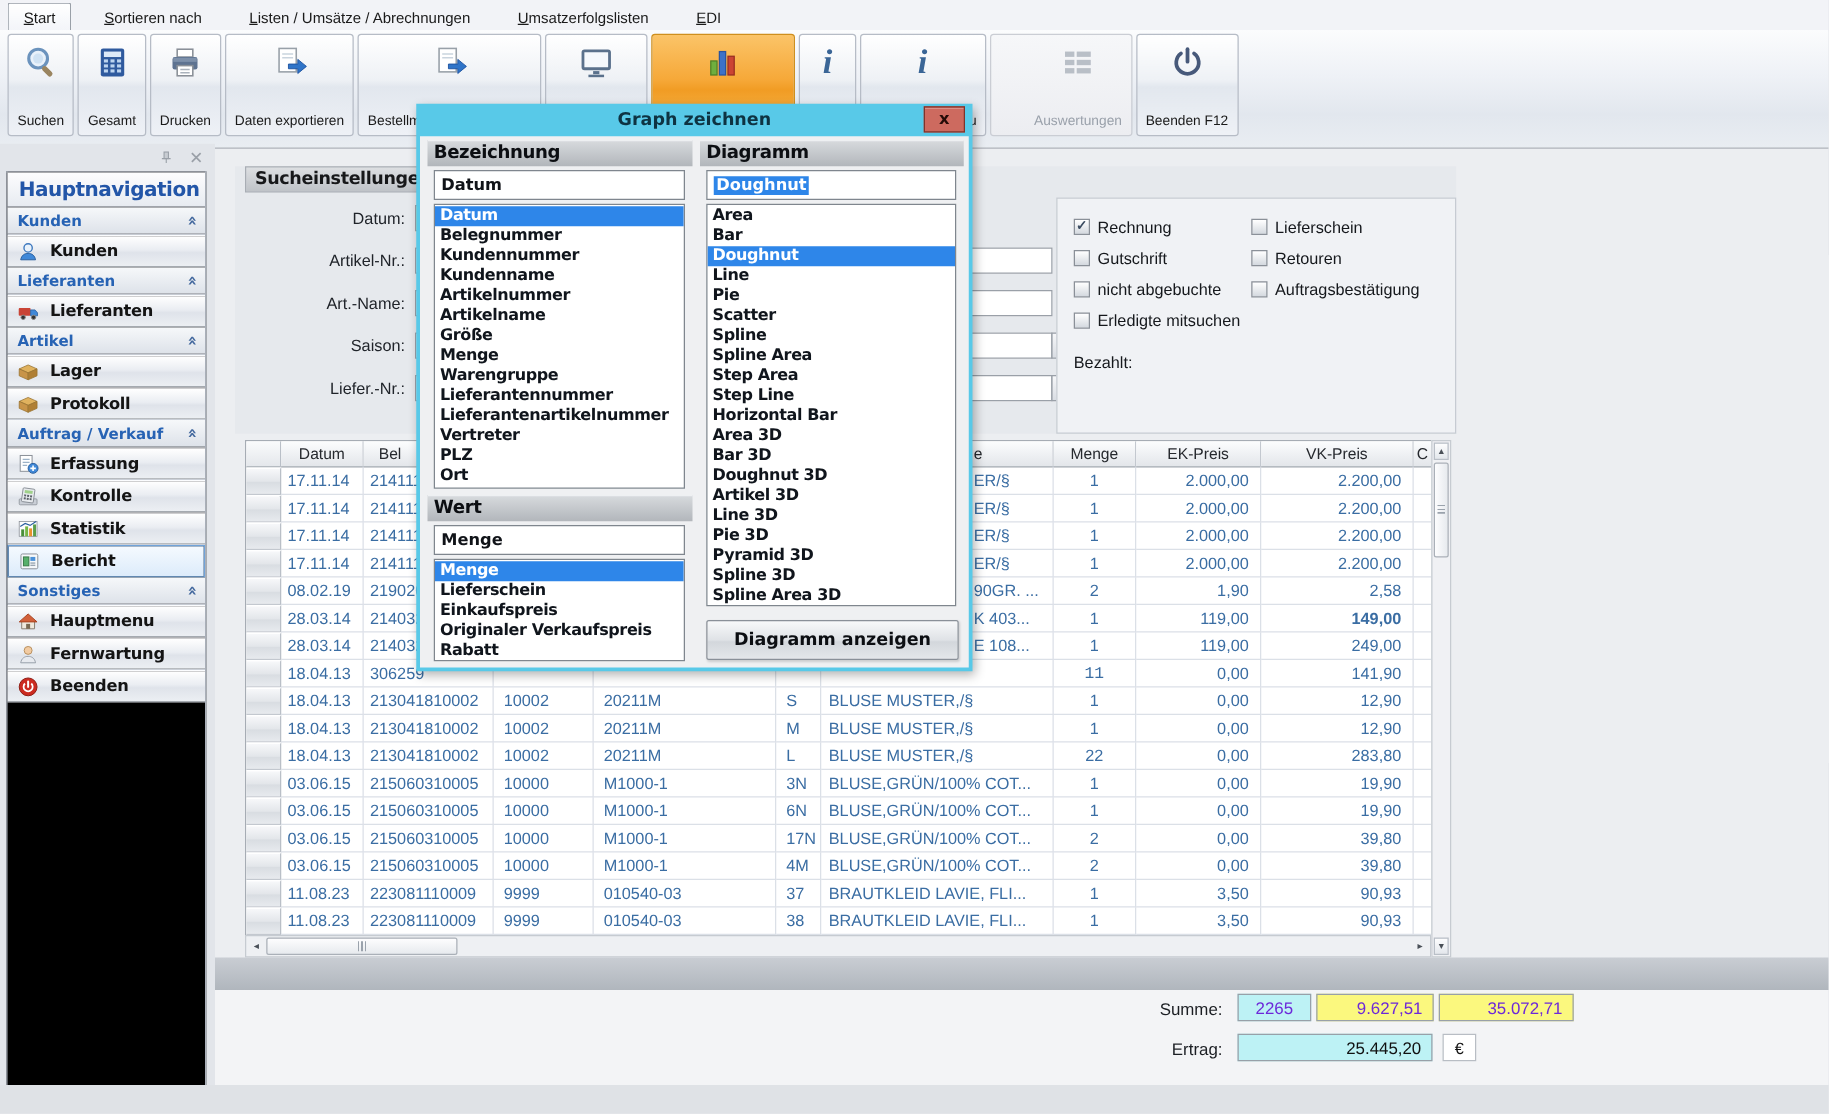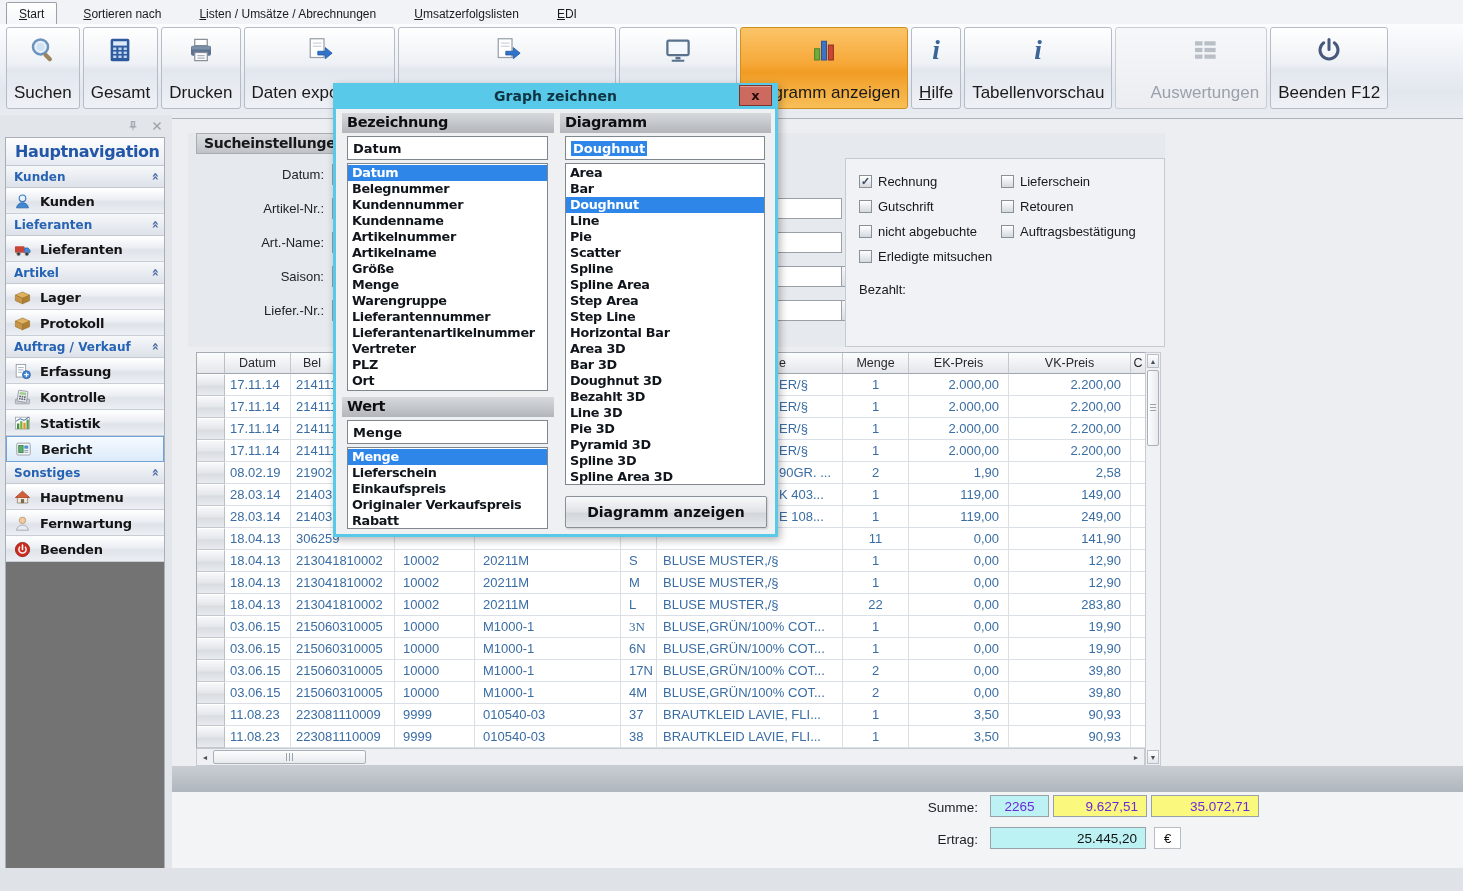--- a/index.html
+++ b/index.html
@@ -15,34 +15,34 @@
         border-radius:2px 2px 0 0;}
   .rbar{position:absolute;left:0;top:24px;right:0;height:91px;
         background:linear-gradient(#fbfcfd,#eef1f6 40%,#e2e7ee 72%,#e9edf2);
         border-bottom:1px solid #aeb3ba;display:flex;align-items:flex-start;padding:3px 0 0 6px;gap:3px;}
   .rbtn{height:82px;min-width:46px;border:1px solid #b6bcc6;border-radius:3px;
         background:linear-gradient(#ffffff,#eef1f5 45%,#e2e7ee 52%,#eef1f6);
         display:flex;flex-direction:column;align-items:center;justify-content:space-between;
         padding:7px 7px 5px;box-sizing:border-box;}
   .ricon{width:30px;height:30px;flex:0 0 auto;}
   .ricon svg{width:100%;height:100%;}
-  .rlabel{display:block;font-size:17px;color:#1a1a1a;white-space:nowrap;}
+  .rlabel{display:block;font-size:11px;color:#1a1a1a;white-space:nowrap;}
   .rlabel.accel::first-letter{text-decoration:underline;}
   .rbtn.active{background:linear-gradient(#fbc468,#f6a838 45%,#f19c24 55%,#f8bf58);border-color:#cf8f1e;}
   .rbtn.disabled{background:linear-gradient(#f6f7f9,#ecedf1);border-color:#cacdd4;padding-left:34px;}
   .rbtn.disabled .rlabel{color:#9aa1ab;}
 
   
   .sidebar{position:absolute;left:0;top:115px;width:172px;bottom:0;background:#e2e5ea;}
   .side-mini{height:22px;position:relative;}
   .mini-ico{position:absolute;top:4px;width:14px;height:14px;}
   .mini-ico svg{width:100%;height:100%;}
   .pin{right:32px;}
   .closex{right:8px;}
-  .side-panel{position:absolute;left:5px;top:22px;width:160px;bottom:0;background:#737373;
+  .side-panel{position:absolute;left:5px;top:22px;width:160px;bottom:0;background:#000000;
         border:1px solid #a9afb9;border-bottom:none;box-sizing:border-box;}
   .side-title{height:27px;line-height:27px;padding-left:9px;font-size:16px;font-weight:bold;color:#2356a8;
         background:linear-gradient(#fdfdfe,#e7ebf1);border-bottom:1px solid #c2c7cf;
         font-family:"DejaVu Sans",sans-serif;letter-spacing:-0.4px;}
   .shead{height:21px;display:flex;align-items:center;padding:0 6px 0 8px;
         background:linear-gradient(#f6f8fa,#dde2e9);border-bottom:1px solid #c6cbd3;
         color:#2763b4;font-weight:bold;font-size:12px;font-family:"DejaVu Sans",sans-serif;}
   .shead-label{flex:1;}
   .chev{display:inline-block;transform:rotate(-90deg);color:#44699e;font-size:13px;font-weight:bold;}
   .sitem{height:26px;display:flex;align-items:center;gap:8px;padding-left:7px;
@@ -600,21 +600,21 @@
         <div class="trow">
           <span class="rh"></span>
           <span class="tc tc-d pl5" style="width: 66px;">28.03.14</span>
           <span class="tc tc-b pl5" style="width: 104px;">214032</span>
           <span class="tc tc-k pl8" style="width: 80px;"></span>
           <span class="tc tc-a pl8" style="width: 146px;"></span>
           <span class="tc tc-g pl8" style="width: 36px;"></span>
           <span class="tc tc-n pl6 peek" style="width: 186px;">K 403...</span>
           <span class="tc tc-m ctr" style="width: 66px;">1</span>
           <span class="tc tc-ek rt" style="width: 100px;">119,00</span>
-          <span class="tc tc-vk rt" style="width: 122px;">149,00</span>
+          <span class="tc tc-vk rt" style="width: 122px; font-weight: bold;">149,00</span>
           <span class="tc tc-c" style="width: 15px;"></span>
         </div>
         <div class="trow">
           <span class="rh"></span>
           <span class="tc tc-d pl5" style="width: 66px;">28.03.14</span>
           <span class="tc tc-b pl5" style="width: 104px;">214032</span>
           <span class="tc tc-k pl8" style="width: 80px;"></span>
           <span class="tc tc-a pl8" style="width: 146px;"></span>
           <span class="tc tc-g pl8" style="width: 36px;"></span>
           <span class="tc tc-n pl6 peek" style="width: 186px;">E 108...</span>
@@ -624,21 +624,21 @@
           <span class="tc tc-c" style="width: 15px;"></span>
         </div>
         <div class="trow">
           <span class="rh"></span>
           <span class="tc tc-d pl5" style="width: 66px;">18.04.13</span>
           <span class="tc tc-b pl5" style="width: 104px;">306259</span>
           <span class="tc tc-k pl8" style="width: 80px;"></span>
           <span class="tc tc-a pl8" style="width: 146px;"></span>
           <span class="tc tc-g pl8" style="width: 36px;"></span>
           <span class="tc tc-n pl6" style="width: 186px;"></span>
-          <span class="tc tc-m ctr" style="width: 66px;">11</span>
+          <span class="tc tc-m ctr" style="width: 66px; font-family: Liberation Mono, monospace;">11</span>
           <span class="tc tc-ek rt" style="width: 100px;">0,00</span>
           <span class="tc tc-vk rt" style="width: 122px;">141,90</span>
           <span class="tc tc-c" style="width: 15px;"></span>
         </div>
         <div class="trow">
           <span class="rh"></span>
           <span class="tc tc-d pl5" style="width: 66px;">18.04.13</span>
           <span class="tc tc-b pl5" style="width: 104px;">213041810002</span>
           <span class="tc tc-k pl8" style="width: 80px;">10002</span>
           <span class="tc tc-a pl8" style="width: 146px;">20211M</span>
@@ -674,21 +674,21 @@
           <span class="tc tc-ek rt" style="width: 100px;">0,00</span>
           <span class="tc tc-vk rt" style="width: 122px;">283,80</span>
           <span class="tc tc-c" style="width: 15px;"></span>
         </div>
         <div class="trow">
           <span class="rh"></span>
           <span class="tc tc-d pl5" style="width: 66px;">03.06.15</span>
           <span class="tc tc-b pl5" style="width: 104px;">215060310005</span>
           <span class="tc tc-k pl8" style="width: 80px;">10000</span>
           <span class="tc tc-a pl8" style="width: 146px;">M1000-1</span>
-          <span class="tc tc-g pl8" style="width: 36px; font-family: Liberation Serif, serif;">3N</span>
+          <span class="tc tc-g pl8" style="width: 36px;">3N</span>
           <span class="tc tc-n pl6" style="width: 186px;">BLUSE,GRÜN/100% COT...</span>
           <span class="tc tc-m ctr" style="width: 66px;">1</span>
           <span class="tc tc-ek rt" style="width: 100px;">0,00</span>
           <span class="tc tc-vk rt" style="width: 122px;">19,90</span>
           <span class="tc tc-c" style="width: 15px;"></span>
         </div>
         <div class="trow">
           <span class="rh"></span>
           <span class="tc tc-d pl5" style="width: 66px;">03.06.15</span>
           <span class="tc tc-b pl5" style="width: 104px;">215060310005</span>
@@ -818,21 +818,21 @@
           <div class="litem">Pie</div>
           <div class="litem">Scatter</div>
           <div class="litem">Spline</div>
           <div class="litem">Spline Area</div>
           <div class="litem">Step Area</div>
           <div class="litem">Step Line</div>
           <div class="litem">Horizontal Bar</div>
           <div class="litem">Area 3D</div>
           <div class="litem">Bar 3D</div>
           <div class="litem">Doughnut 3D</div>
-          <div class="litem">Bezahlt 3D</div>
+          <div class="litem">Artikel 3D</div>
           <div class="litem">Line 3D</div>
           <div class="litem">Pie 3D</div>
           <div class="litem">Pyramid 3D</div>
           <div class="litem">Spline 3D</div>
           <div class="litem">Spline Area 3D</div>
         </div>
       <div class="grp-hdr" id="hdr-wert">Wert</div>
       <div class="dlg-input" id="inp-wert">
         <span>Menge</span>
       </div>

